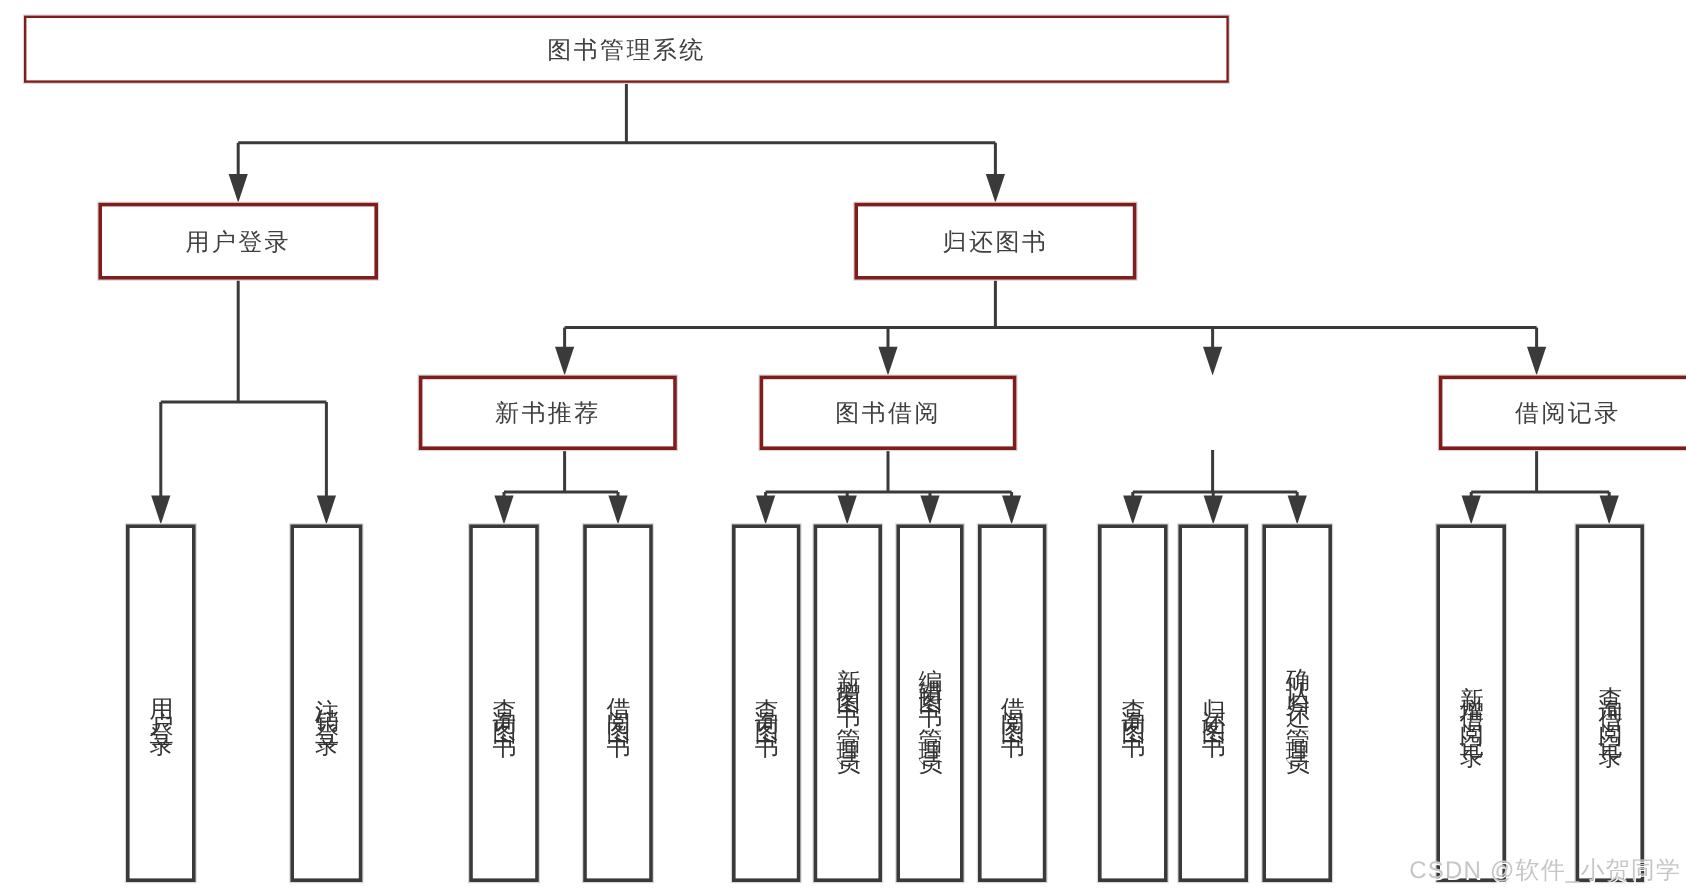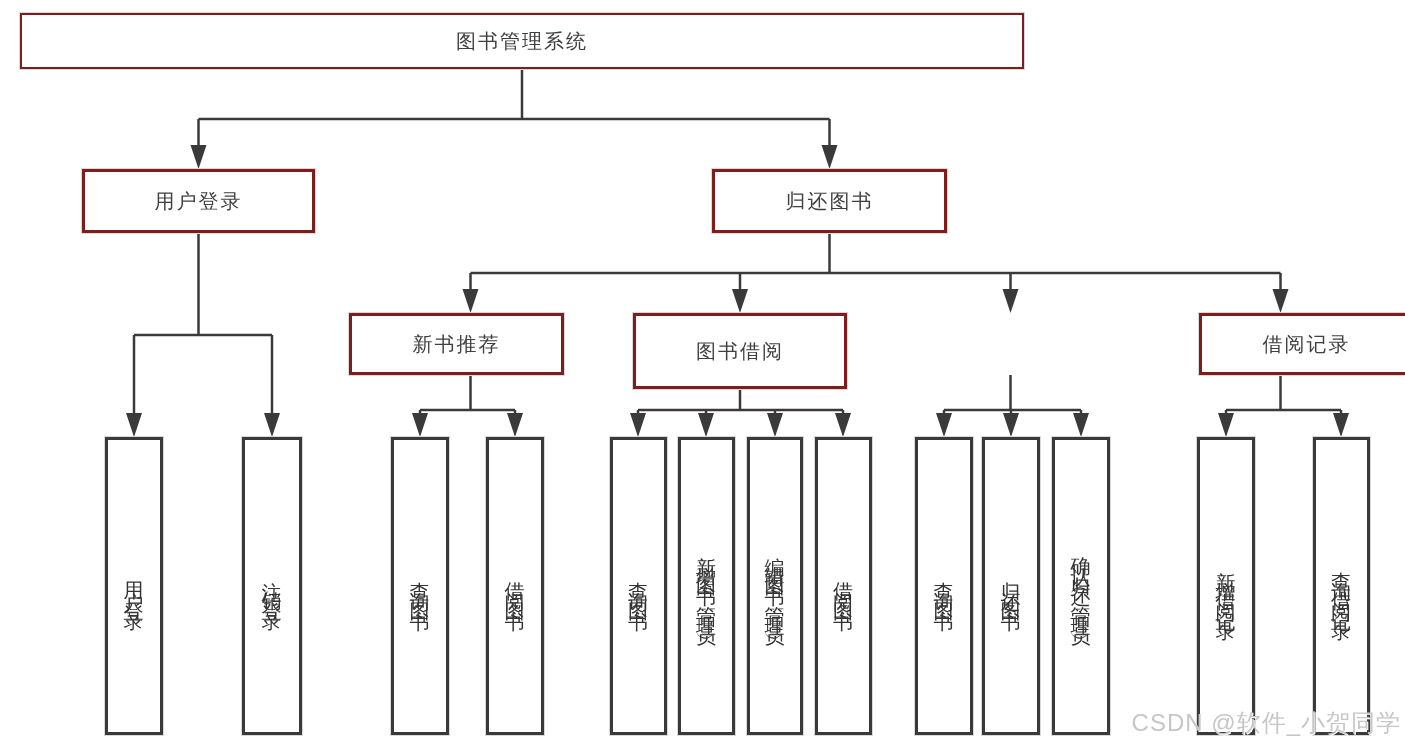--- a/index.html
+++ b/index.html
@@ -19,21 +19,21 @@
     position:absolute;background:#ffffff;border:3px solid #3a3a3a;
     display:flex;align-items:center;justify-content:center;
     font-size:20px;color:#333333;box-sizing:border-box;
     box-shadow:0 0 0 1px #d9d9d9;
   }
   .vbox .vtext{
     writing-mode:vertical-rl;text-orientation:upright;
     letter-spacing:10px;line-height:1;white-space:nowrap;
   }
   .watermark{
-    position:absolute;right:4px;bottom:8px;font-size:24px;color:#c6c6c6;
+    position:absolute;right:4px;bottom:8px;font-size:20px;color:#c6c6c6;
     text-shadow:1px 1px 0 #ffffff;letter-spacing:1px;z-index:5;
   }
 </style>
 </head>
 <body>
 
 <div class="canvas">
 
   <svg class="edges" width="1405" height="747" viewBox="0 0 1405 747" aria-hidden="true">
     <g stroke="#3a3a3a" stroke-width="2.5" fill="none">
@@ -124,21 +124,21 @@
   <div class="box" style="left:82px;top:169px;width:233px;height:64px;">
     <span>用户登录</span>
   </div>
   <div class="box" style="left:712px;top:169px;width:235px;height:64px;">
     <span>归还图书</span>
   </div>
 
   <div class="box" style="left:349px;top:313px;width:215px;height:62px;">
     <span>新书推荐</span>
   </div>
-  <div class="box" style="left:633px;top:313px;width:214px;height:76px;">
+  <div class="box" style="left:633px;top:313px;width:214px;height:62px;">
     <span>图书借阅</span>
   </div>
   <div class="box" style="left:1173px;top:313px;width:215px;height:62px;margin-left:26px;">
     <span>借阅记录</span>
   </div>
 
   <div class="vbox" style="left:105px;top:437px;width:58px;height:298px;">
     <span class="vtext">用户登录</span>
   </div>
   <div class="vbox" style="left:242px;top:437px;width:60px;height:298px;">

